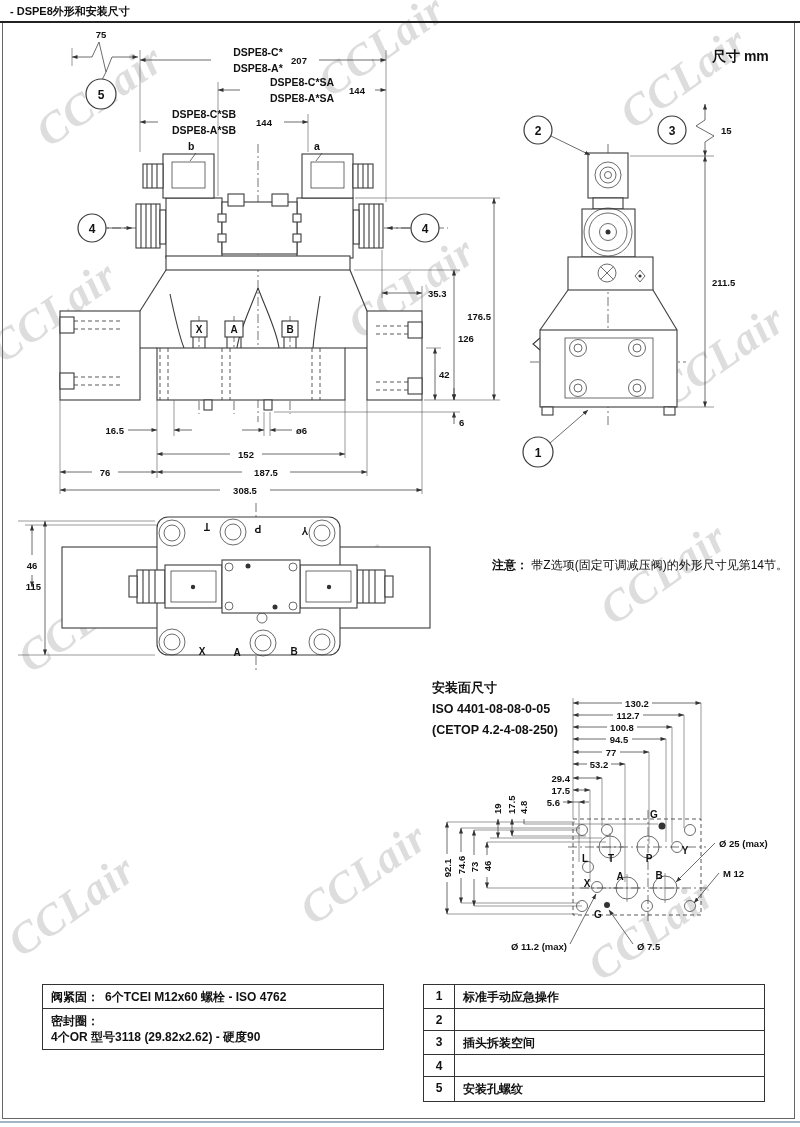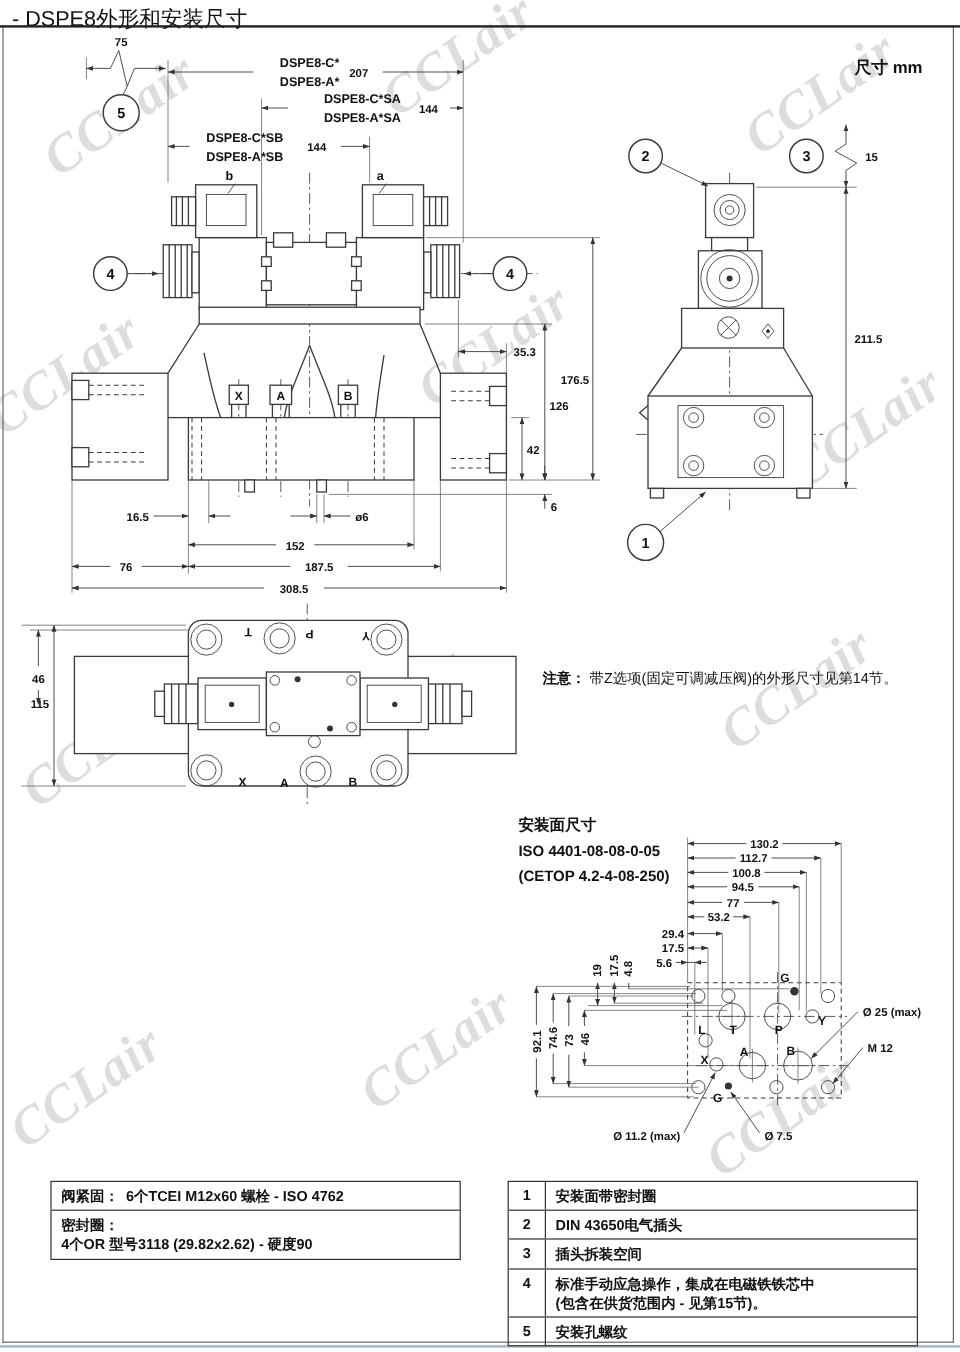--- a/index.html
+++ b/index.html
@@ -3,27 +3,27 @@
 <meta charset="utf-8">
 <style>
   html,body{margin:0;padding:0;background:#fff;}
   .page{position:relative;width:800px;height:1127px;background:#fff;overflow:hidden;
         font-family:"Liberation Sans","DejaVu Sans",sans-serif;color:#111;}
   .ab{position:absolute;}
   .wm{position:absolute;font:italic 700 44px "Liberation Serif","DejaVu Serif",serif;
       color:#c9c9c9;opacity:.62;transform:rotate(-35deg);letter-spacing:1px;white-space:nowrap;
       pointer-events:none;z-index:0;}
   .layer{z-index:1;}
-  .title{left:10px;top:4px;font-size:18px;font-weight:400;}
+  .title{left:10px;top:4px;font-size:11px;font-weight:700;}
   .toprule{left:0;top:21px;width:800px;height:0;border-top:2px solid #222;}
   .frame{left:2px;top:22px;width:791px;height:1096px;border:1px solid #666;border-top:none;}
   .botline{left:0;top:1121px;width:800px;height:0;border-top:2px solid #9fb6c6;}
   .units{left:712px;top:48px;font-size:14px;font-weight:600;}
   .note{left:452px;top:557px;width:340px;font-size:12px;font-weight:500;}
-  .note b{font-weight:800;}
+  .note b{font-weight:800;margin-left:40px;}
   svg{position:absolute;overflow:visible;}
   .ln{stroke:#3b3b3b;stroke-width:1.1;fill:none;}
   .lf{stroke:#3b3b3b;stroke-width:1.1;fill:#fff;}
   .tn{stroke:#3b3b3b;stroke-width:0.75;fill:none;}
   .xt{stroke:#555;stroke-width:0.6;fill:none;}
   .cl{stroke:#3b3b3b;stroke-width:0.7;fill:none;stroke-dasharray:9 3 2 3;}
   .dsh{stroke:#3b3b3b;stroke-width:0.85;fill:none;stroke-dasharray:4 3;}
   .dim{font:600 9.5px "Liberation Sans",sans-serif;fill:#111;}
   .mid{text-anchor:middle;}
   .end{text-anchor:end;}
@@ -538,36 +538,31 @@
     </div>
     <div class="srow">
       <div>密封圈：</div>
       <div>4个OR 型号3118 (29.82x2.62) - 硬度90</div>
     </div>
   </div>
 
   <div class="ab legend layer">
     <div class="lrow">
       <div class="lnum">1</div>
-      <div class="ltxt">安装面带密封圈</div>
+      <div class="ltxt">标准手动应急操作</div>
     </div>
     <div class="lrow">
       <div class="lnum">2</div>
-      <div class="ltxt">DIN 43650电气插头</div>
     </div>
     <div class="lrow">
       <div class="lnum">3</div>
       <div class="ltxt">插头拆装空间</div>
     </div>
     <div class="lrow">
       <div class="lnum">4</div>
-      <div class="ltxt">
-        <div>标准手动应急操作，集成在电磁铁铁芯中</div>
-        <div>(包含在供货范围内 - 见第15节)。</div>
-      </div>
     </div>
     <div class="lrow">
       <div class="lnum">5</div>
       <div class="ltxt">安装孔螺纹</div>
     </div>
   </div>
 
 </div>
 
 </body></html>

